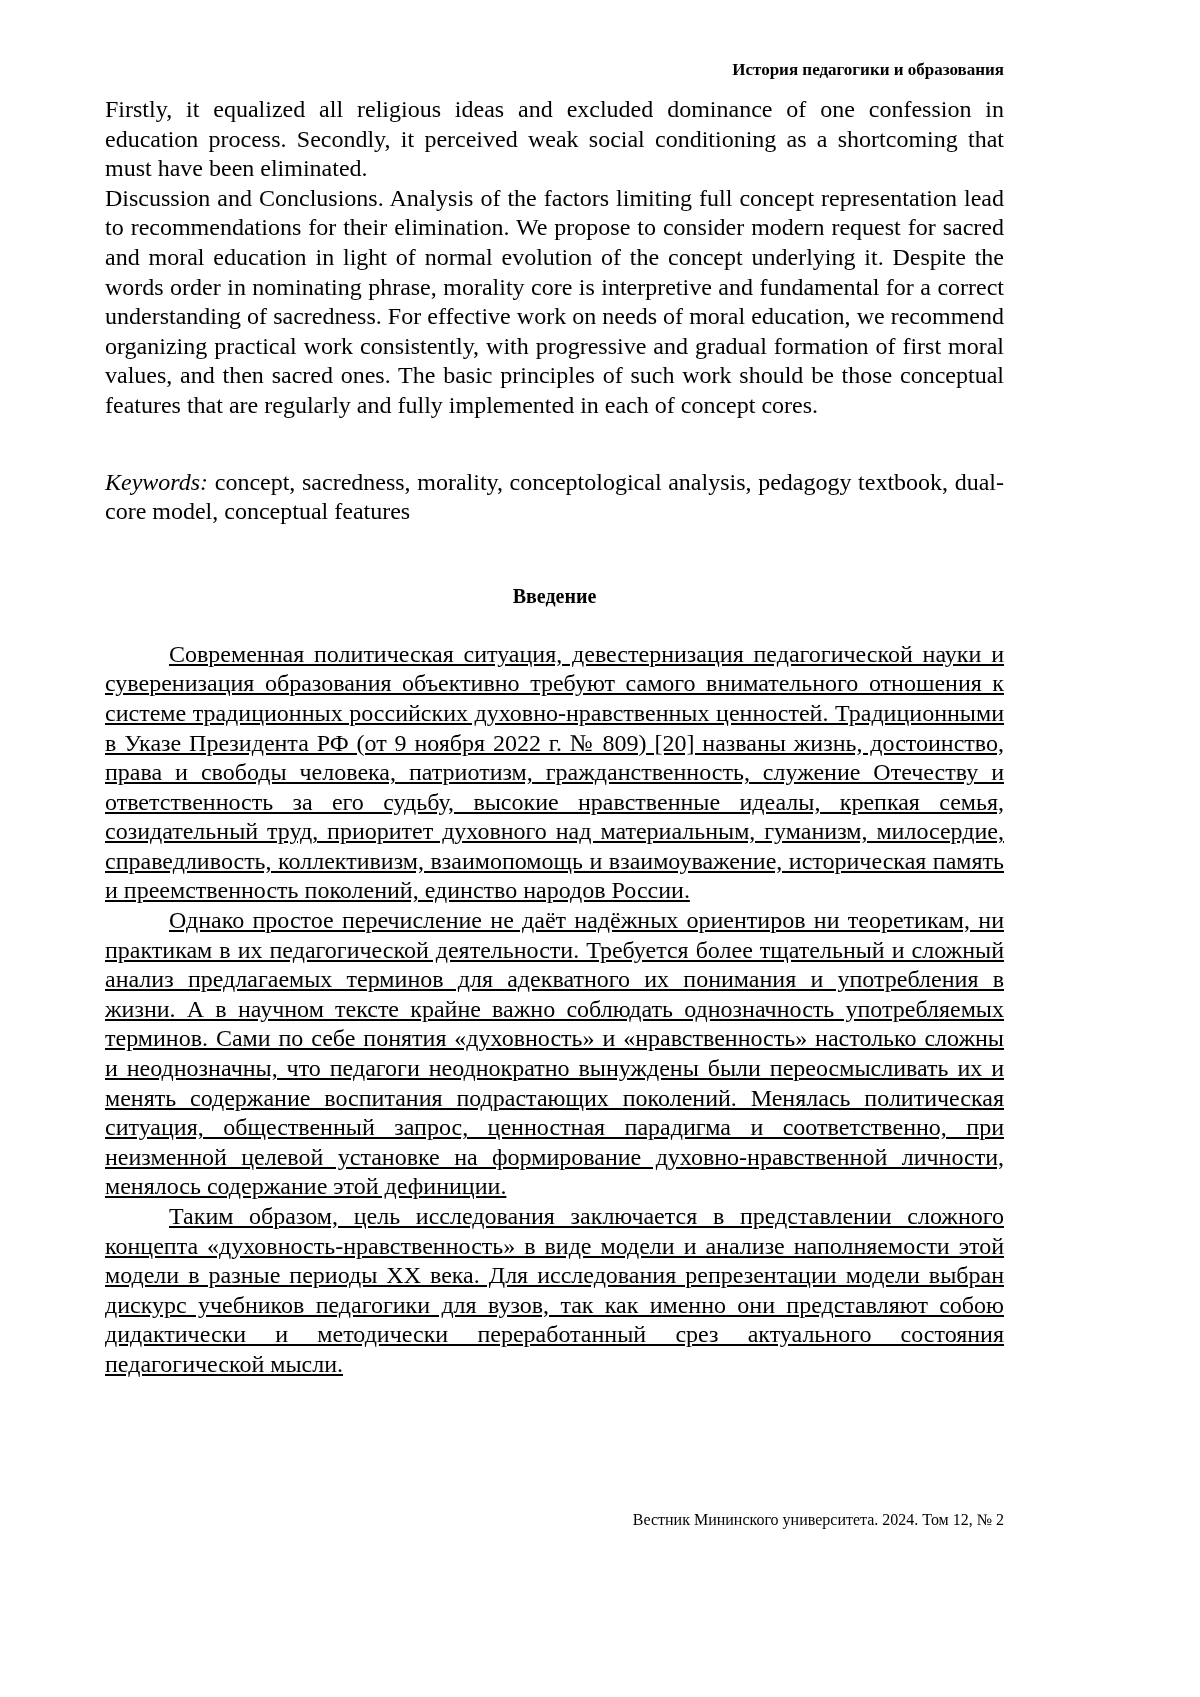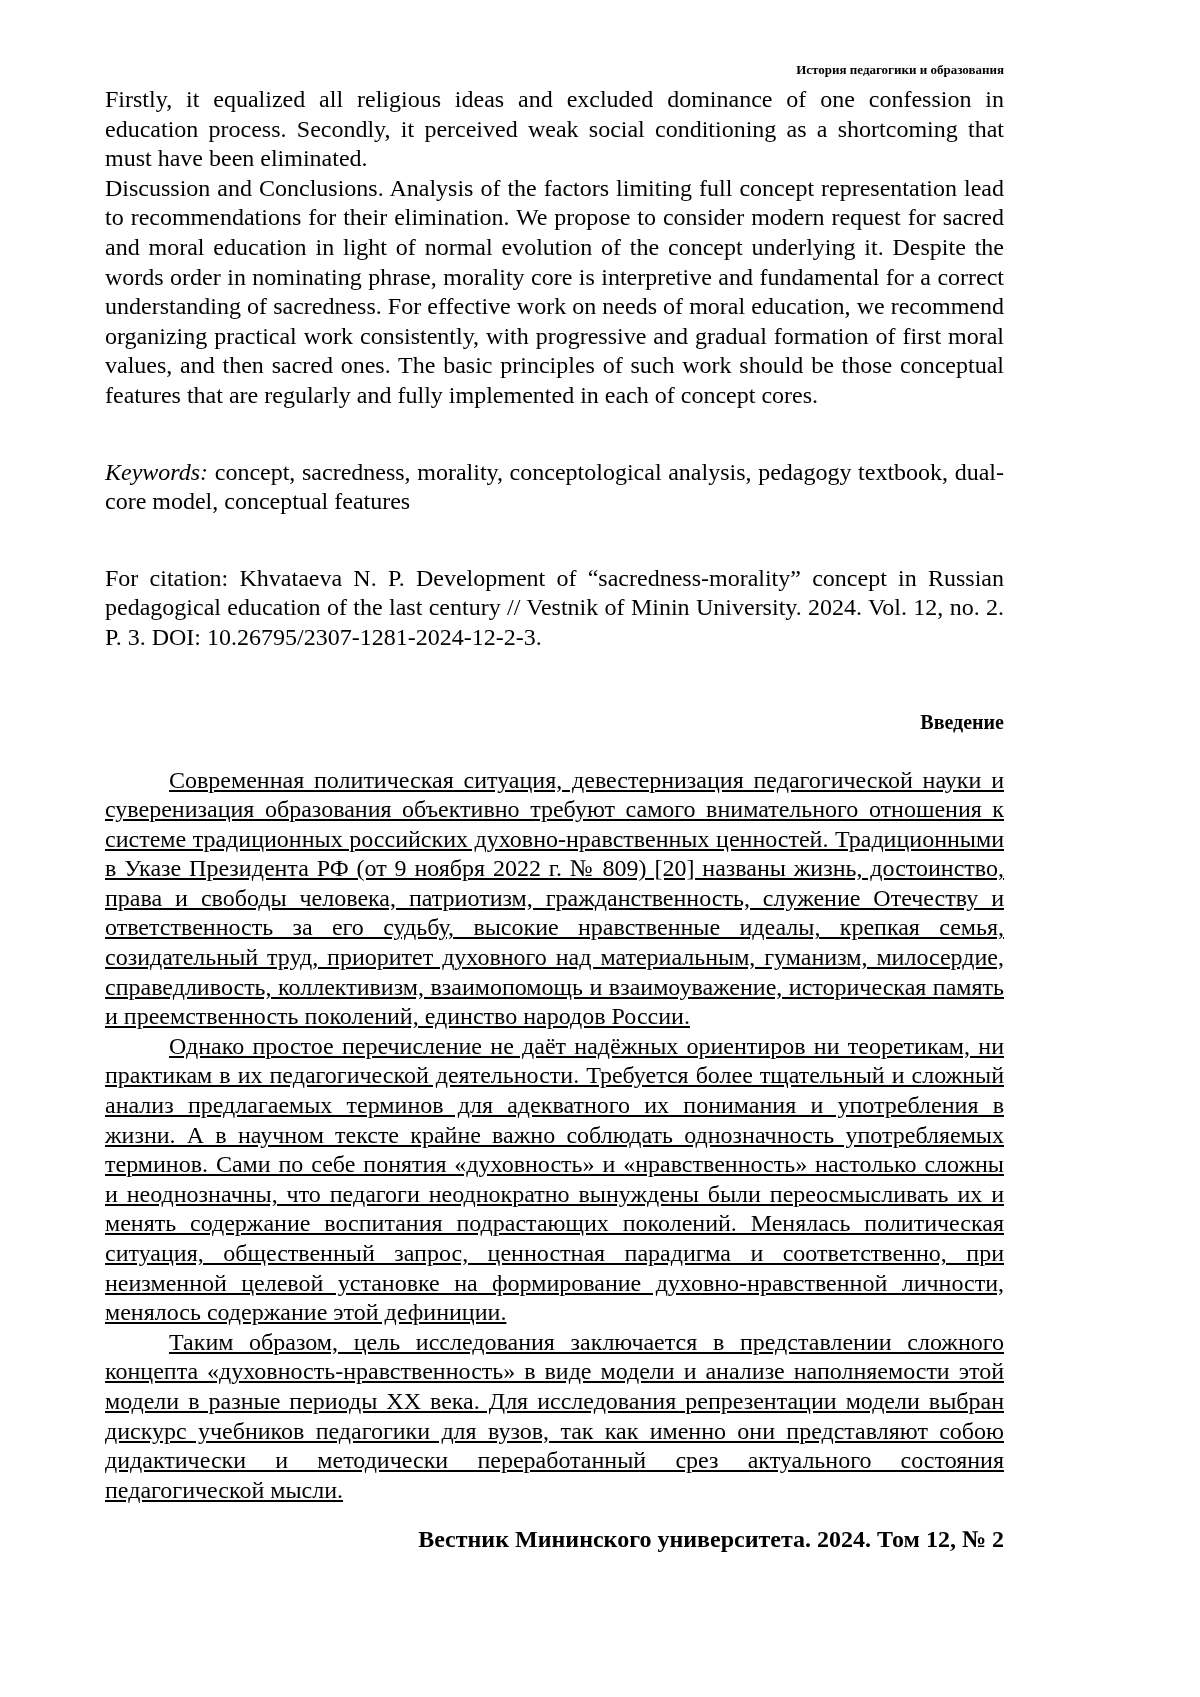--- a/index.html
+++ b/index.html
@@ -15,71 +15,69 @@
     position: relative;
     width: 1200px;
     height: 1697px;
     padding: 58px 196px 0 105px;
     overflow: hidden;
     background: #ffffff;
   }
   .running-header {
     text-align: right;
     font-weight: bold;
-    font-size: 13px;
+    font-size: 17px;
     line-height: 23px;
-    margin-bottom: 4px;
+    margin-bottom: 14px;
   }
   .body-text p {
     font-size: 24px;
     line-height: 29.6px;
     text-align: justify;
     hyphens: none;
   }
   p.block-gap { margin-top: 47px; }
   .label-bold { font-weight: normal; }
   .label-italic { font-style: italic; }
   .section-heading {
     font-size: 20px;
     line-height: 27px;
     font-weight: bold;
-    text-align: right;
+    text-align: center;
     margin: 56px 0 30px 0;
   }
   .para-indent { text-indent: 64px; text-decoration: underline; }
   .page-footer {
     position: absolute;
     top: 1508px;
     left: 105px;
     right: 196px;
     text-align: right;
-    font-weight: bold;
-    font-size: 24px;
+    font-weight: normal;
+    font-size: 16px;
     line-height: 23px;
-    margin-top: 20px;
   }
 </style>
 </head>
 <body>
 
 <div class="page">
 
   <div class="running-header">
     <span>История педагогики и образования</span>
   </div>
 
   <div class="body-text">
 
     <p>Firstly, it equalized all religious ideas and excluded dominance of one confession in education process. Secondly, it perceived weak social conditioning as a shortcoming that must have been eliminated.</p>
 
     <p><span class="label-bold">Discussion and Conclusions.</span><span> Analysis of the factors limiting full concept representation lead to recommendations for their elimination. We propose to consider modern request for sacred and moral education in light of normal evolution of the concept underlying it. Despite the words order in nominating phrase, morality core is interpretive and fundamental for a correct understanding of sacredness. For effective work on needs of moral education, we recommend organizing practical work consistently, with progressive and gradual formation of first moral values, and then sacred ones. The basic principles of such work should be those conceptual features that are regularly and fully implemented in each of concept cores.</span></p>
 
     <p class="block-gap"><span class="label-italic">Keywords:</span><span> concept, sacredness, morality, conceptological analysis, pedagogy textbook, dual-core model, conceptual features</span></p>
 
-    <p class="block-gap"><span class="label-bold">For citation:</span><span> Khvataeva N. P. Development of “sacredness-morality” concept in Russian pedagogical education of the last century // Vestnik of Minin University. 2024. Vol. 12, no. 2. P. 3. DOI: 10.26795/2307-1281-2024-12-2-3.</span></p>
 
     <h2 class="section-heading">Введение</h2>
 
     <p class="para-indent">Современная политическая ситуация, девестернизация педагогической науки и суверенизация образования объективно требуют самого внимательного отношения к системе традиционных российских духовно-нравственных ценностей. Традиционными в Указе Президента РФ (от 9 ноября 2022 г. № 809) [20] названы жизнь, достоинство, права и свободы человека, патриотизм, гражданственность, служение Отечеству и ответственность за его судьбу, высокие нравственные идеалы, крепкая семья, созидательный труд, приоритет духовного над материальным, гуманизм, милосердие, справедливость, коллективизм, взаимопомощь и взаимоуважение, историческая память и преемственность поколений, единство народов России.</p>
 
     <p class="para-indent">Однако простое перечисление не даёт надёжных ориентиров ни теоретикам, ни практикам в их педагогической деятельности. Требуется более тщательный и сложный анализ предлагаемых терминов для адекватного их понимания и употребления в жизни. А в научном тексте крайне важно соблюдать однозначность употребляемых терминов. Сами по себе понятия «духовность» и «нравственность» настолько сложны и неоднозначны, что педагоги неоднократно вынуждены были переосмысливать их и менять содержание воспитания подрастающих поколений. Менялась политическая ситуация, общественный запрос, ценностная парадигма и соответственно, при неизменной целевой установке на формирование духовно-нравственной личности, менялось содержание этой дефиниции.</p>
 
     <p class="para-indent">Таким образом, цель исследования заключается в представлении сложного концепта «духовность-нравственность» в виде модели и анализе наполняемости этой модели в разные периоды XX века. Для исследования репрезентации модели выбран дискурс учебников педагогики для вузов, так как именно они представляют собою дидактически и методически переработанный срез актуального состояния педагогической мысли.</p>
 
   </div>

